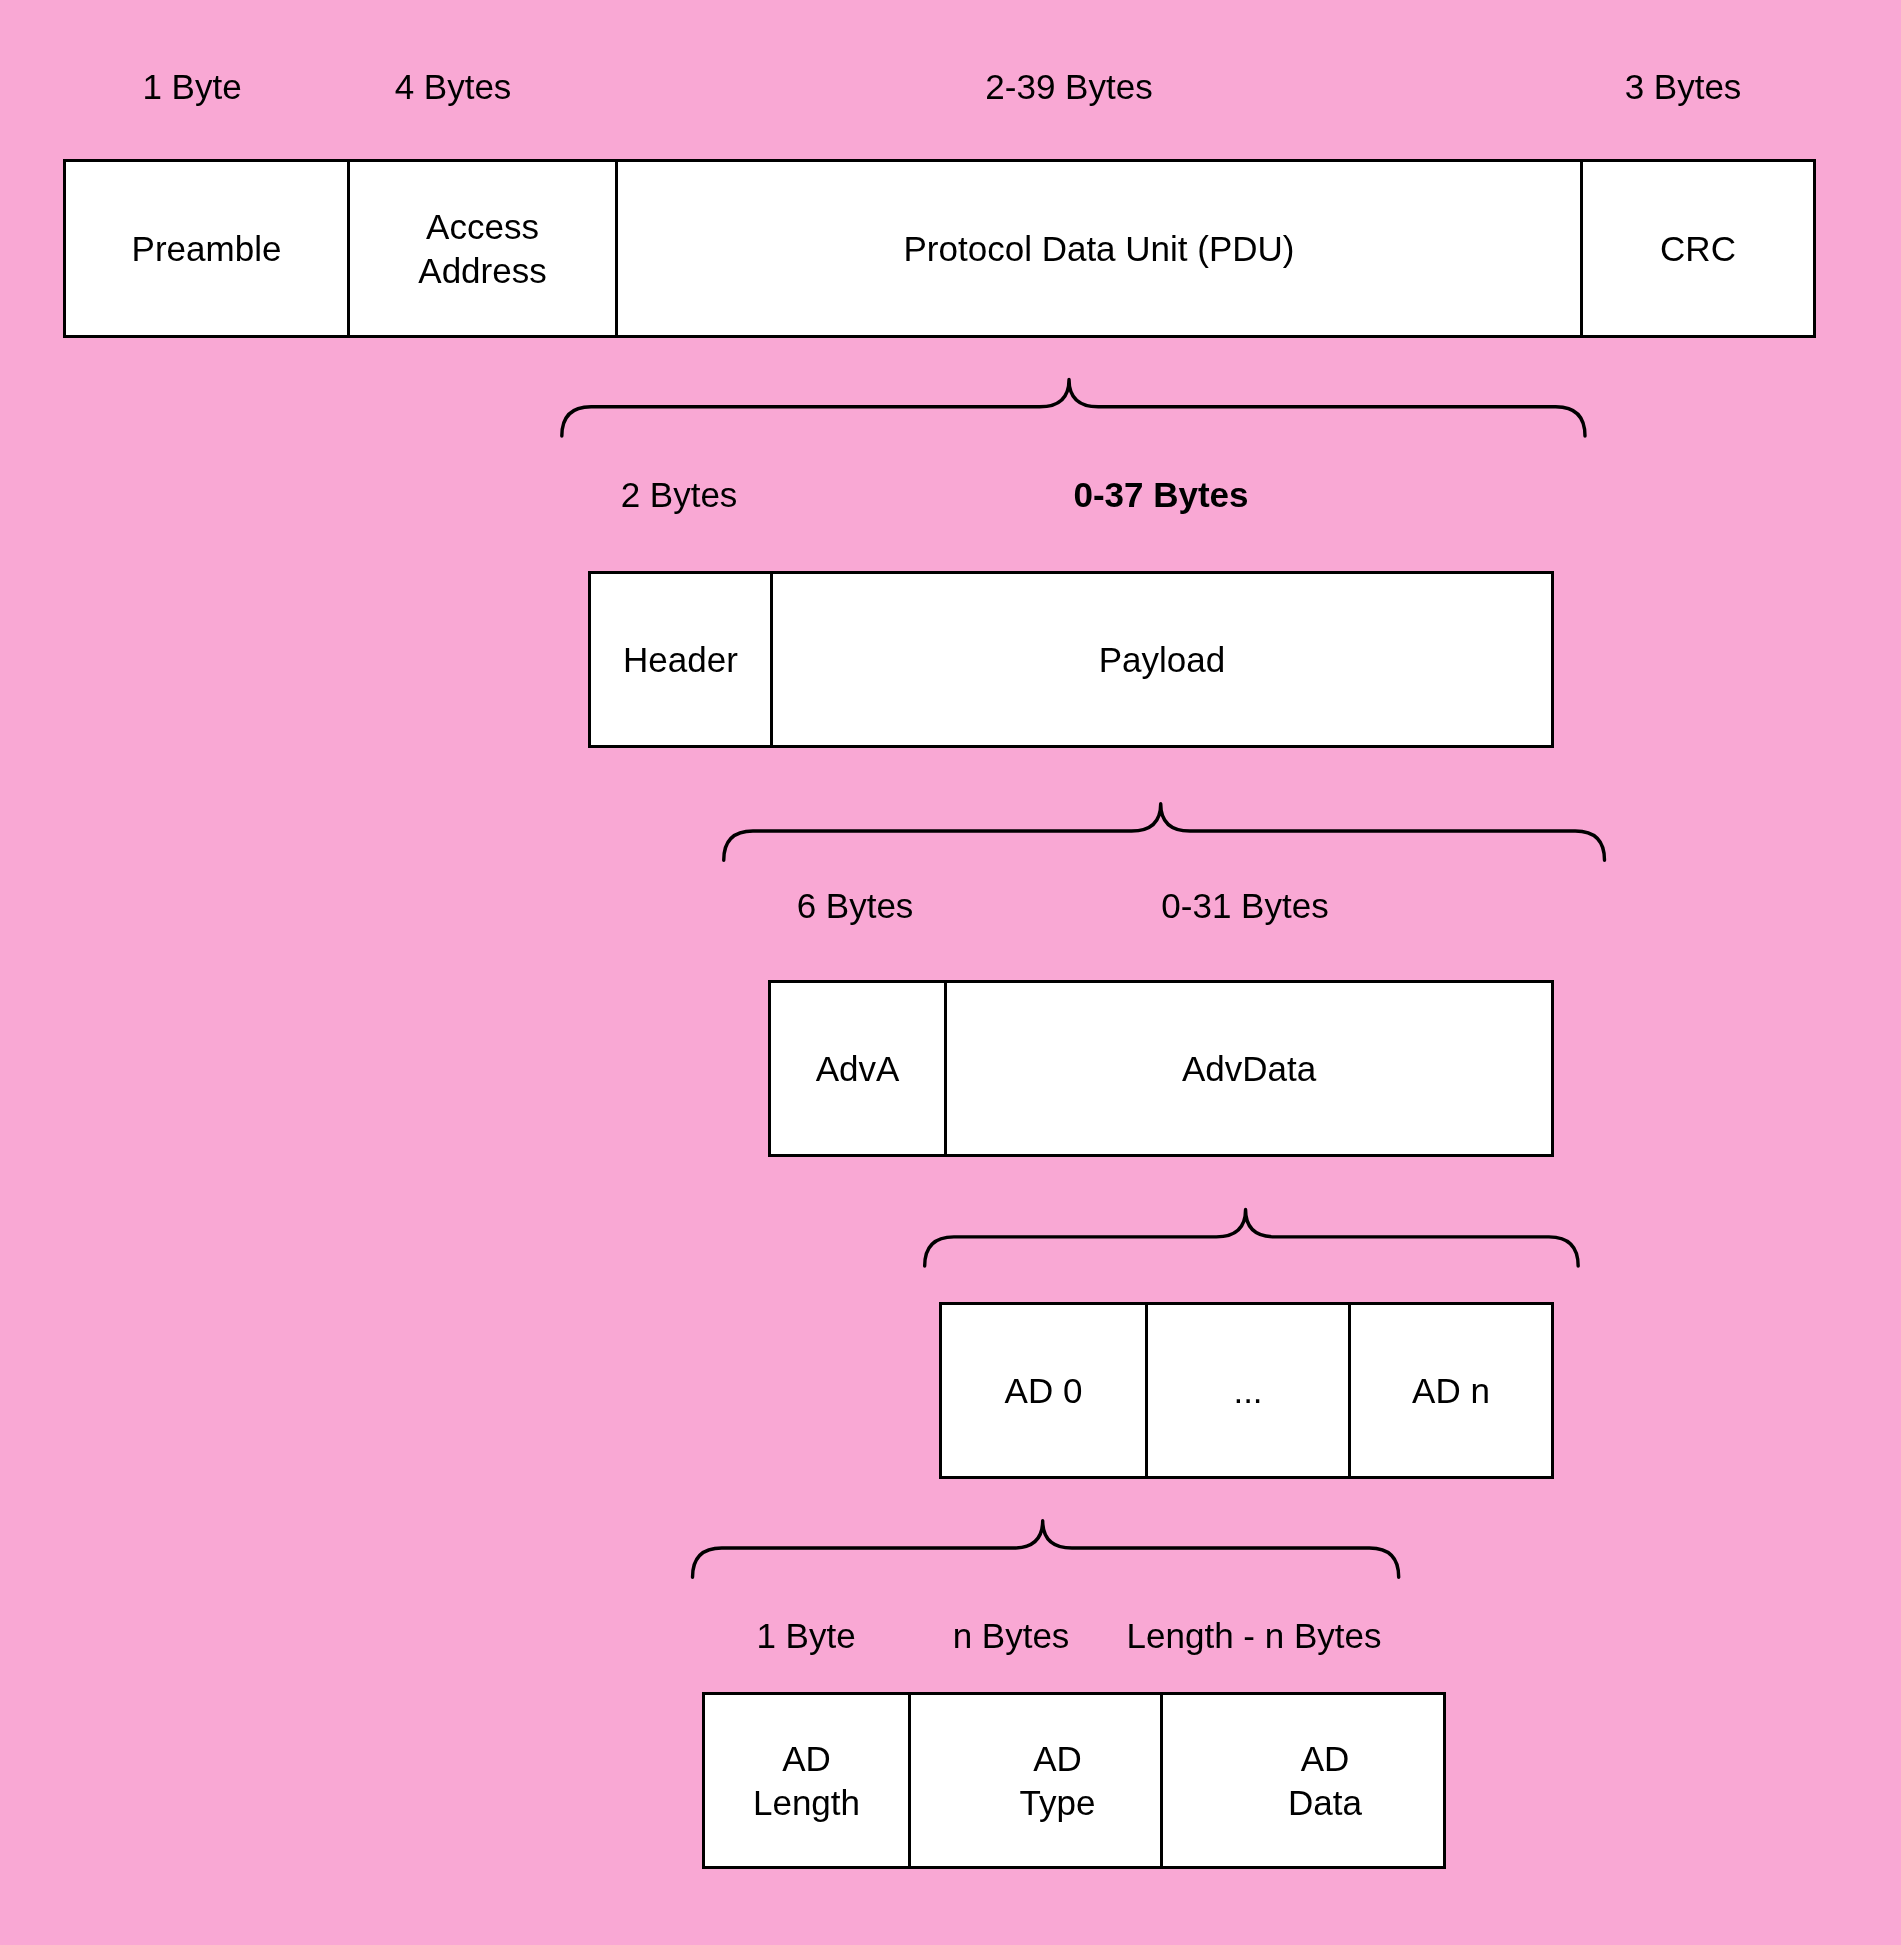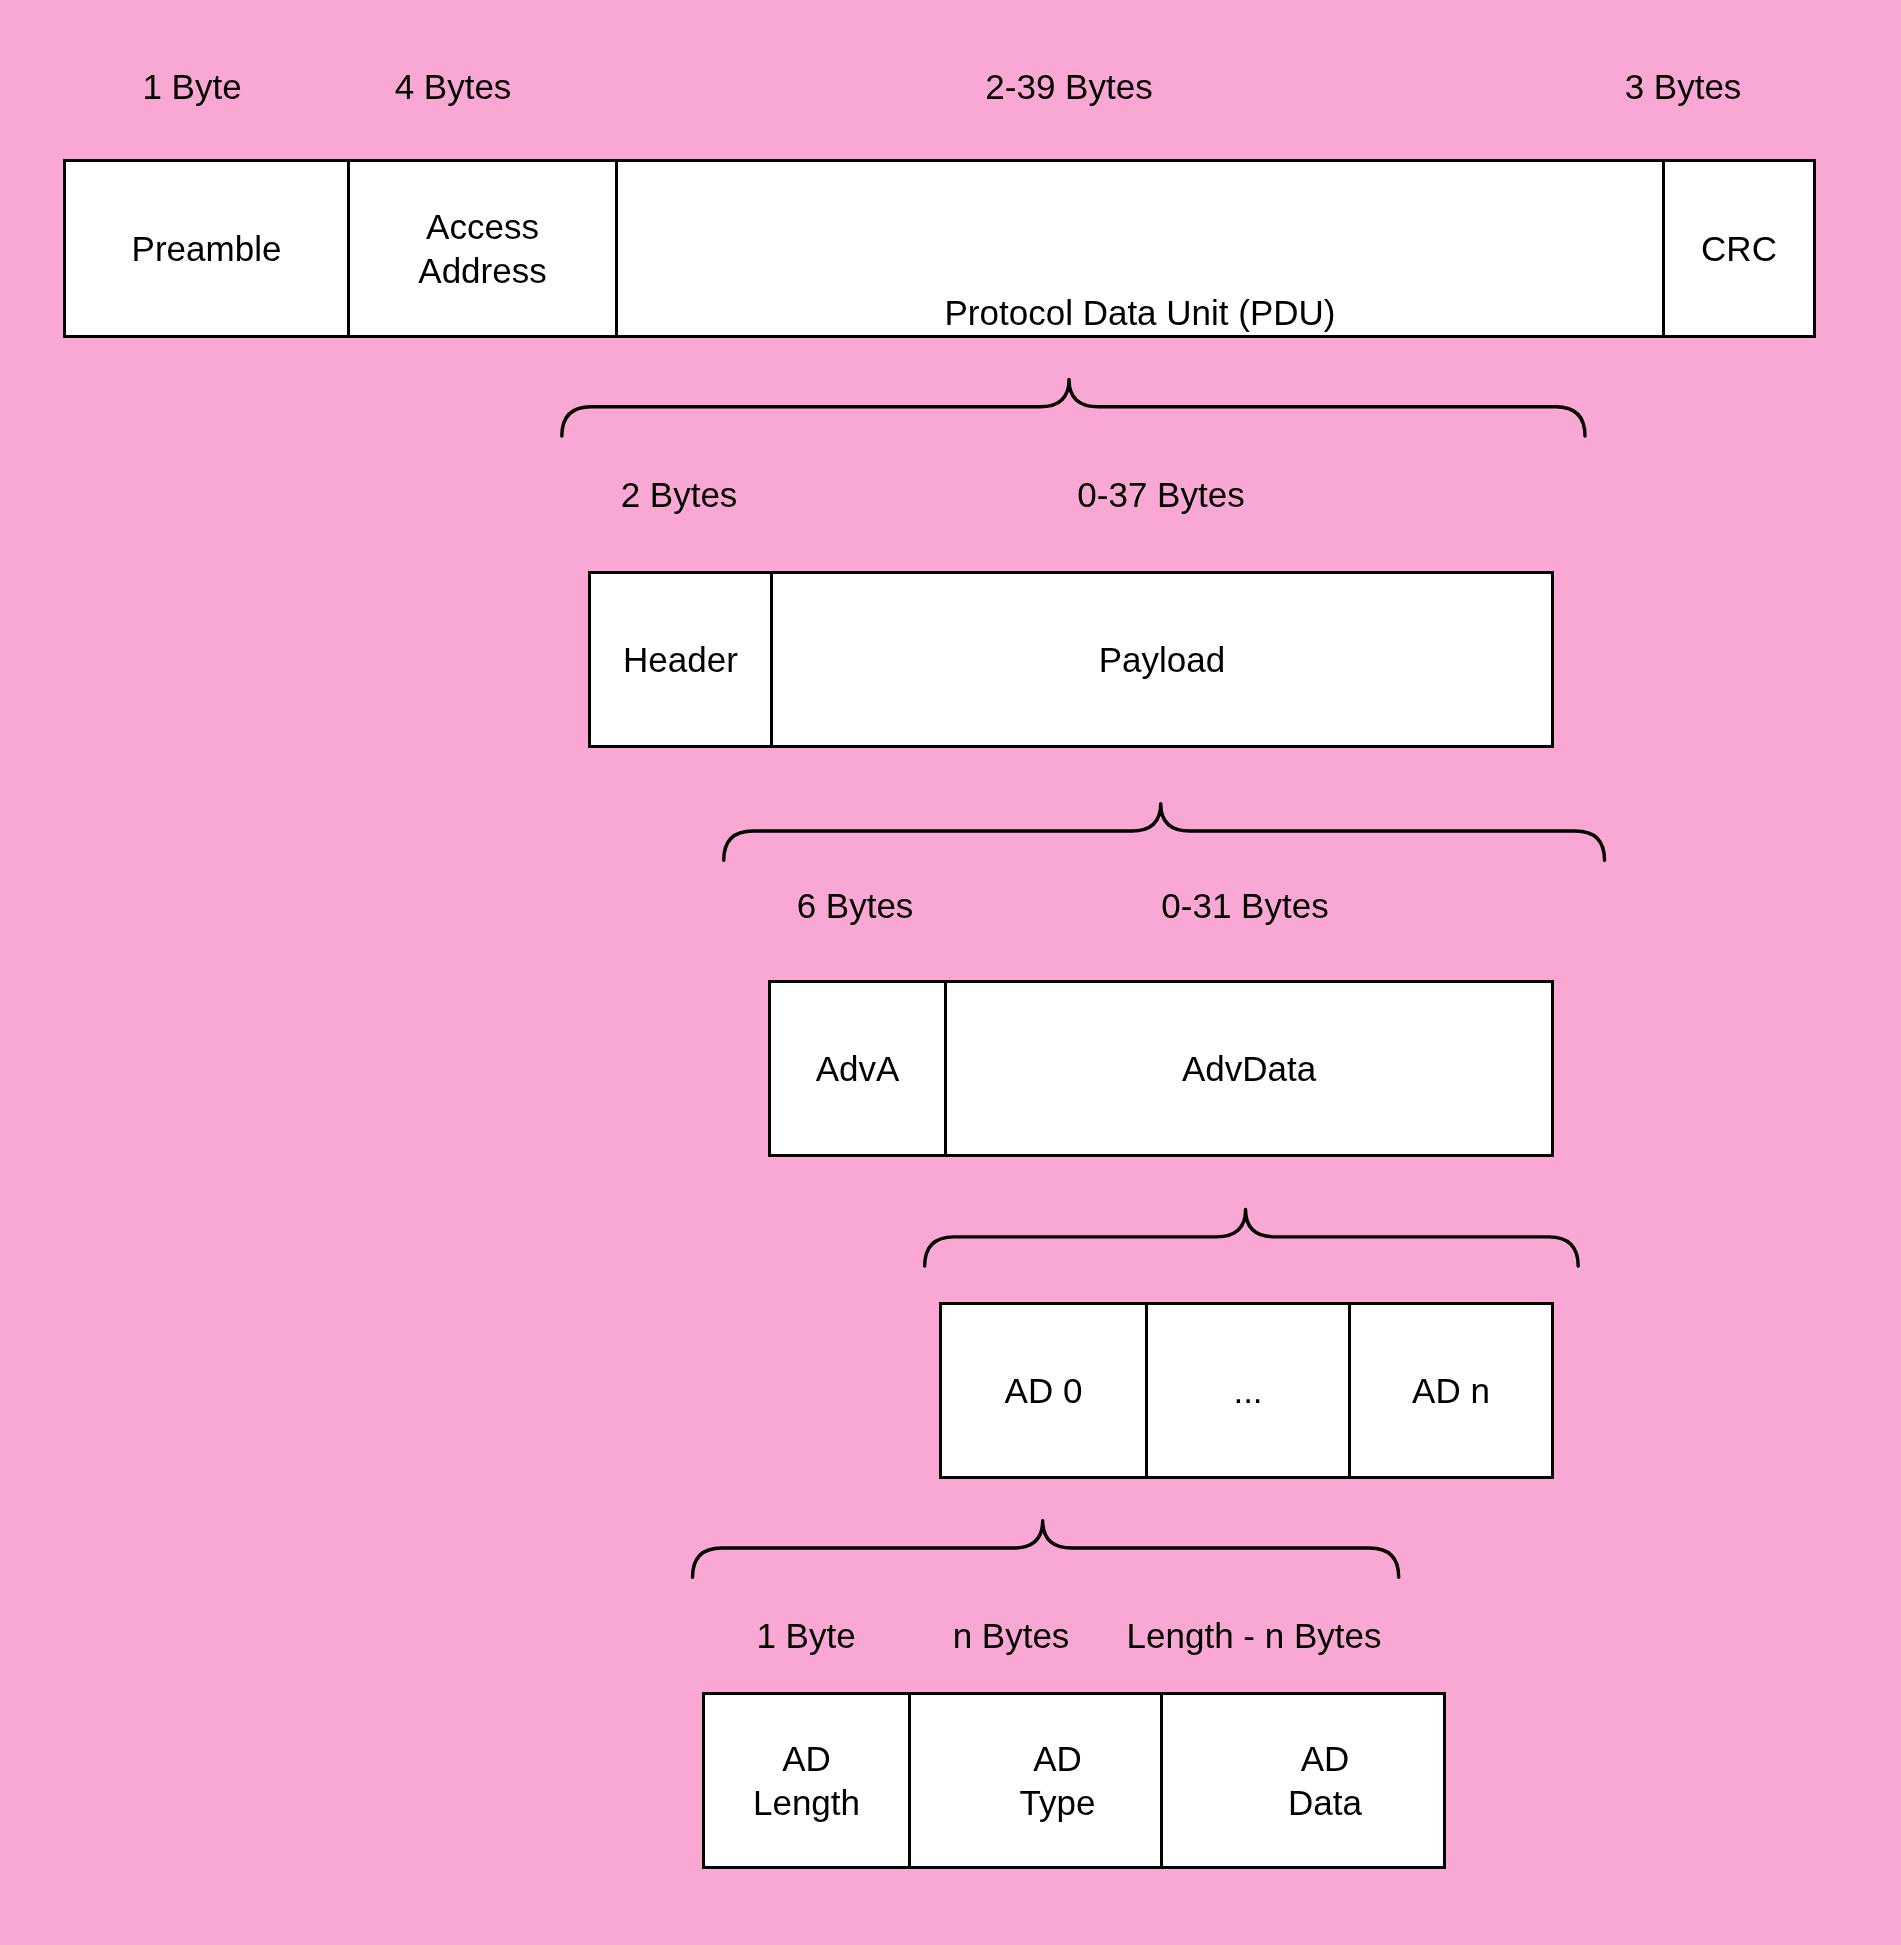--- a/index.html
+++ b/index.html
@@ -64,26 +64,26 @@
 
   <div class="size-label" style="left:192px;  top:87px;">1 Byte</div>
   <div class="size-label" style="left:453px;  top:87px;">4 Bytes</div>
   <div class="size-label" style="left:1069px; top:87px;">2-39 Bytes</div>
   <div class="size-label" style="left:1683px; top:87px;">3 Bytes</div>
 
   <div class="box-row" style="left:63px; top:159px; width:1753px; height:179px;">
     <div class="cell" style="width:284px;"><span>Preamble</span></div>
     <div class="cell" style="width:268px;"><span>Access
 Address</span></div>
-    <div class="cell" style="width:1047px;align-items:flex-end;"><span>Protocol Data Unit (PDU)</span></div>
+    <div class="cell" style="width:965px;"><span>Protocol Data Unit (PDU)</span></div>
     <div class="cell"><span>CRC</span></div>
   </div>
 
   <div class="size-label" style="left:679px;  top:495px;">2 Bytes</div>
-  <div class="size-label" style="left:1161px; top:495px;">0-37 Bytes</div>
+  <div class="size-label" style="left:1161px; top:495px;font-weight:bold;">0-37 Bytes</div>
 
   <div class="box-row" style="left:588px; top:571px; width:966px; height:177px;">
     <div class="cell" style="width:182px;"><span>Header</span></div>
     <div class="cell"><span>Payload</span></div>
   </div>
 
   <div class="size-label" style="left:855px;  top:906px;">6 Bytes</div>
   <div class="size-label" style="left:1245px; top:906px;">0-31 Bytes</div>
 
   <div class="box-row" style="left:768px; top:980px; width:786px; height:177px;">

